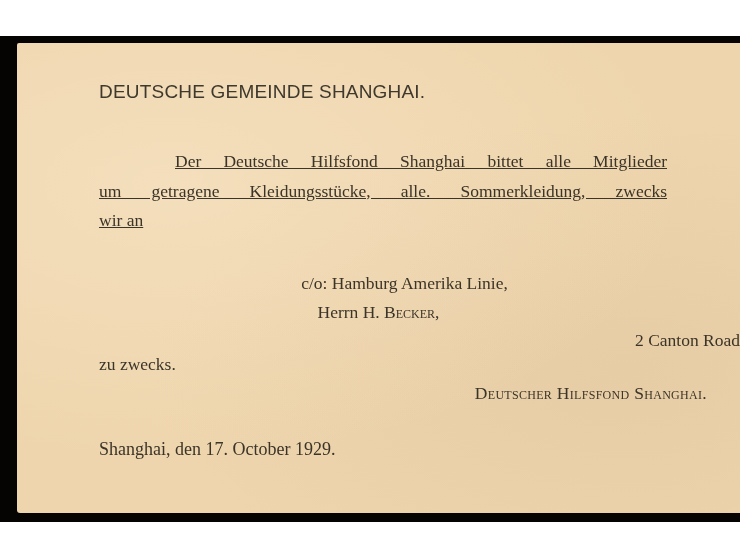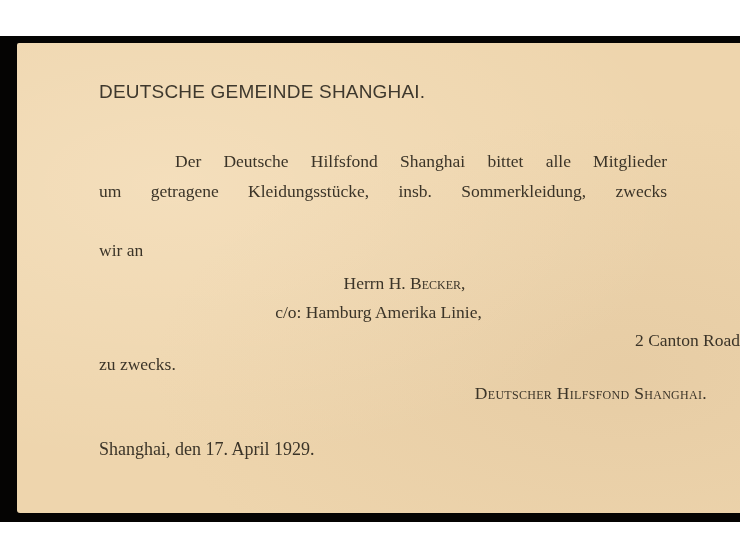--- a/index.html
+++ b/index.html
@@ -45,33 +45,33 @@
       font-family: "Liberation Serif", "DejaVu Serif", serif;
       font-size: 17.5px;
       color: #3b3428;
     }
     .para {
       position: absolute;
       left: 82px;
       width: 568px;
       top: 104px;
       line-height: 29.5px;
+      text-decoration: underline;
     }
     .para .line {
       display: block;
       text-align: justify;
       text-align-last: justify;
       white-space: nowrap;
     }
     .para .line.first {
       padding-left: 76px;
     }
     .para .line.last {
       text-align-last: left;
-      margin-top: 30px;
     }
     .address {
       position: absolute;
       left: 0;
       width: 723px;
       top: 226px;
       text-align: center;
       line-height: 28.5px;
     }
     .address .line {
@@ -105,28 +105,28 @@
 </head>
 <body>
 
 <div class="frame"></div>
 
 <div class="card">
   <div class="heading">DEUTSCHE GEMEINDE SHANGHAI.</div>
 
   <div class="para serif">
     <span class="line first">Der Deutsche Hilfsfond Shanghai bittet alle Mitglieder</span>
-    <span class="line">um getragene Kleidungsstücke, insb. Sommerkleidung, zwecks</span>
+    <span class="line">um getragene Kleidungsstücke, alle. Sommerkleidung, zwecks</span>
     <span class="line last">wir an</span>
   </div>
 
   <div class="address serif">
+    <span class="line">c/o: Hamburg Amerika Linie,</span>
     <span class="line"><span>Herrn H. </span><span class="smallcaps">Becker</span><span>,</span></span>
-    <span class="line">c/o: Hamburg Amerika Linie,</span>
     <span class="line">2 Canton Road</span>
   </div>
 
   <div class="closing serif">zu zwecks.</div>
 
   <div class="signature serif">Deutscher Hilfsfond Shanghai.</div>
 
-  <div class="dateline serif">Shanghai, den 17. April 1929.</div>
+  <div class="dateline serif">Shanghai, den 17. October 1929.</div>
 </div>
 
 </body></html>

